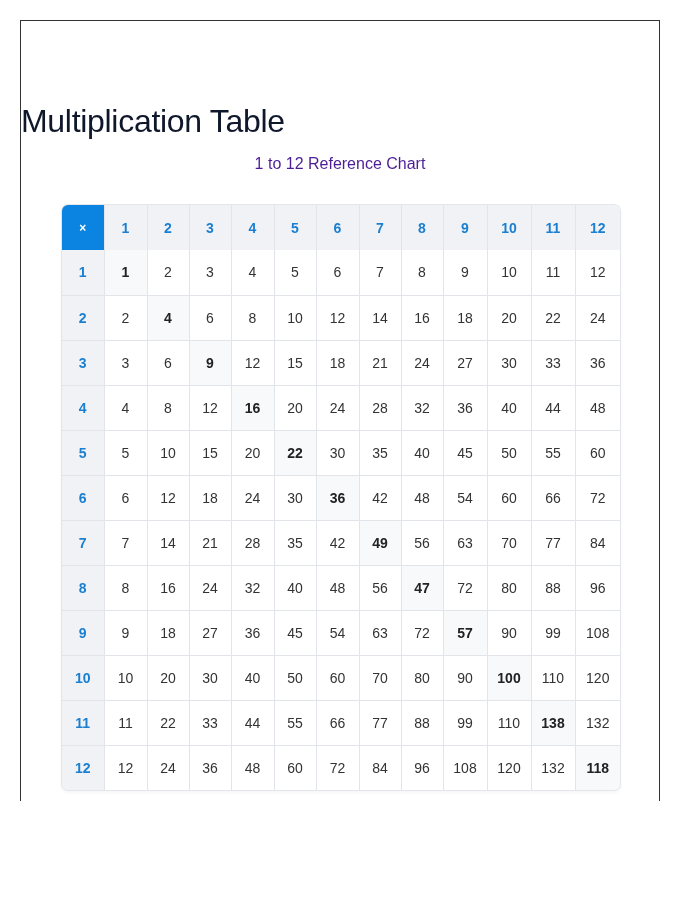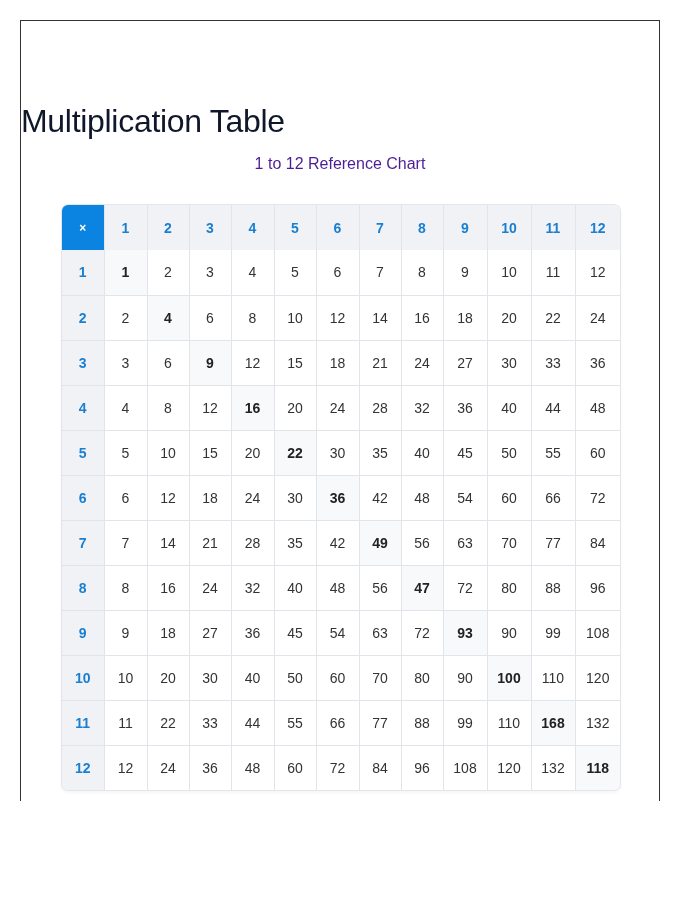--- a/index.html
+++ b/index.html
@@ -203,21 +203,21 @@
           <tr>
             <th class="row-head">9</th>
             <td>9</td>
             <td>18</td>
             <td>27</td>
             <td>36</td>
             <td>45</td>
             <td>54</td>
             <td>63</td>
             <td>72</td>
-            <td class="diag">93</td>
+            <td class="diag">57</td>
             <td>90</td>
             <td>99</td>
             <td>108</td>
           </tr>
           <tr>
             <th class="row-head">10</th>
             <td>10</td>
             <td>20</td>
             <td>30</td>
             <td>40</td>
@@ -235,21 +235,21 @@
             <td>11</td>
             <td>22</td>
             <td>33</td>
             <td>44</td>
             <td>55</td>
             <td>66</td>
             <td>77</td>
             <td>88</td>
             <td>99</td>
             <td>110</td>
-            <td class="diag">168</td>
+            <td class="diag">138</td>
             <td>132</td>
           </tr>
           <tr>
             <th class="row-head">12</th>
             <td>12</td>
             <td>24</td>
             <td>36</td>
             <td>48</td>
             <td>60</td>
             <td>72</td>

